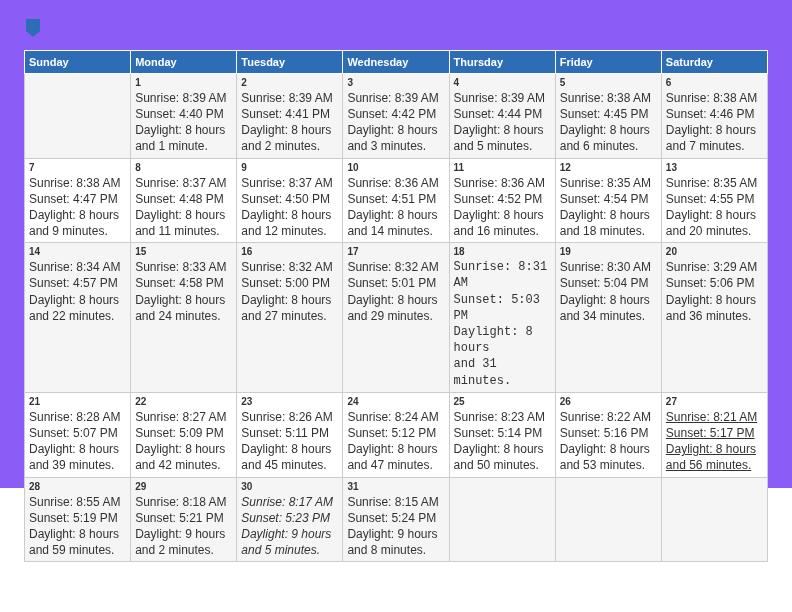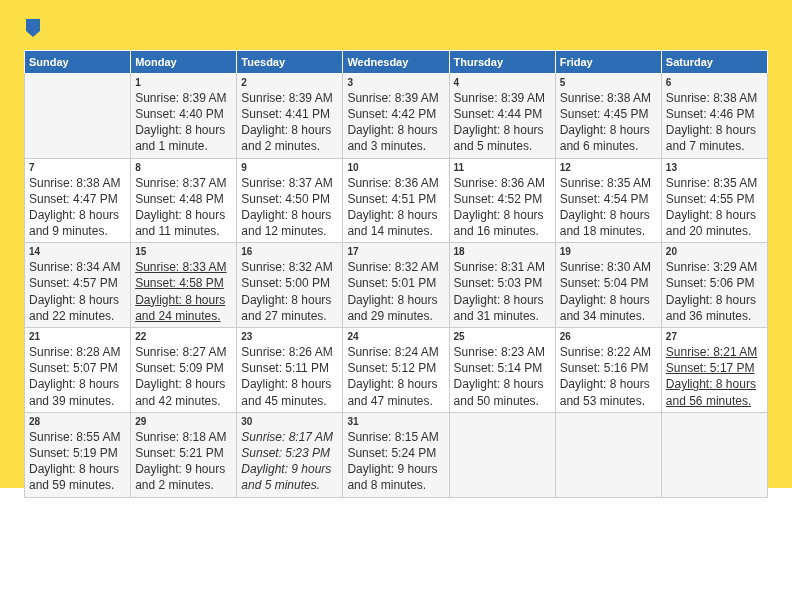--- a/index.html
+++ b/index.html
@@ -7,21 +7,21 @@
       font-family: Arial, sans-serif;
       background: #fff;
       width: 792px;
       height: 612px;
       overflow: hidden;
     }
     .page {
       width: 792px;
       height: 488px;
       padding: 20px 24px 16px 24px;
-      background: #fde047;
+      background: #8b5cf6;
     }
     .header {
       display: flex;
       justify-content: space-between;
       align-items: flex-start;
       margin-bottom: 10px;
     }
     .logo {
       display: flex;
       align-items: center;
@@ -226,42 +226,42 @@
         <tr>
           <td>
             <span class="day-num">14</span>
             <div class="day-info" style="white-space: pre-line;">Sunrise: 8:34 AM
 Sunset: 4:57 PM
 Daylight: 8 hours
 and 22 minutes.</div>
           </td>
           <td>
             <span class="day-num">15</span>
-            <div class="day-info" style="white-space: pre-line; text-decoration: underline;">Sunrise: 8:33 AM
+            <div class="day-info" style="white-space: pre-line;">Sunrise: 8:33 AM
 Sunset: 4:58 PM
 Daylight: 8 hours
 and 24 minutes.</div>
           </td>
           <td>
             <span class="day-num">16</span>
             <div class="day-info" style="white-space: pre-line;">Sunrise: 8:32 AM
 Sunset: 5:00 PM
 Daylight: 8 hours
 and 27 minutes.</div>
           </td>
           <td>
             <span class="day-num">17</span>
             <div class="day-info" style="white-space: pre-line;">Sunrise: 8:32 AM
 Sunset: 5:01 PM
 Daylight: 8 hours
 and 29 minutes.</div>
           </td>
           <td>
             <span class="day-num">18</span>
-            <div class="day-info" style="white-space: pre-line;">Sunrise: 8:31 AM
+            <div class="day-info" style="white-space: pre-line; font-family: Liberation Mono, monospace;">Sunrise: 8:31 AM
 Sunset: 5:03 PM
 Daylight: 8 hours
 and 31 minutes.</div>
           </td>
           <td>
             <span class="day-num">19</span>
             <div class="day-info" style="white-space: pre-line;">Sunrise: 8:30 AM
 Sunset: 5:04 PM
 Daylight: 8 hours
 and 34 minutes.</div>

